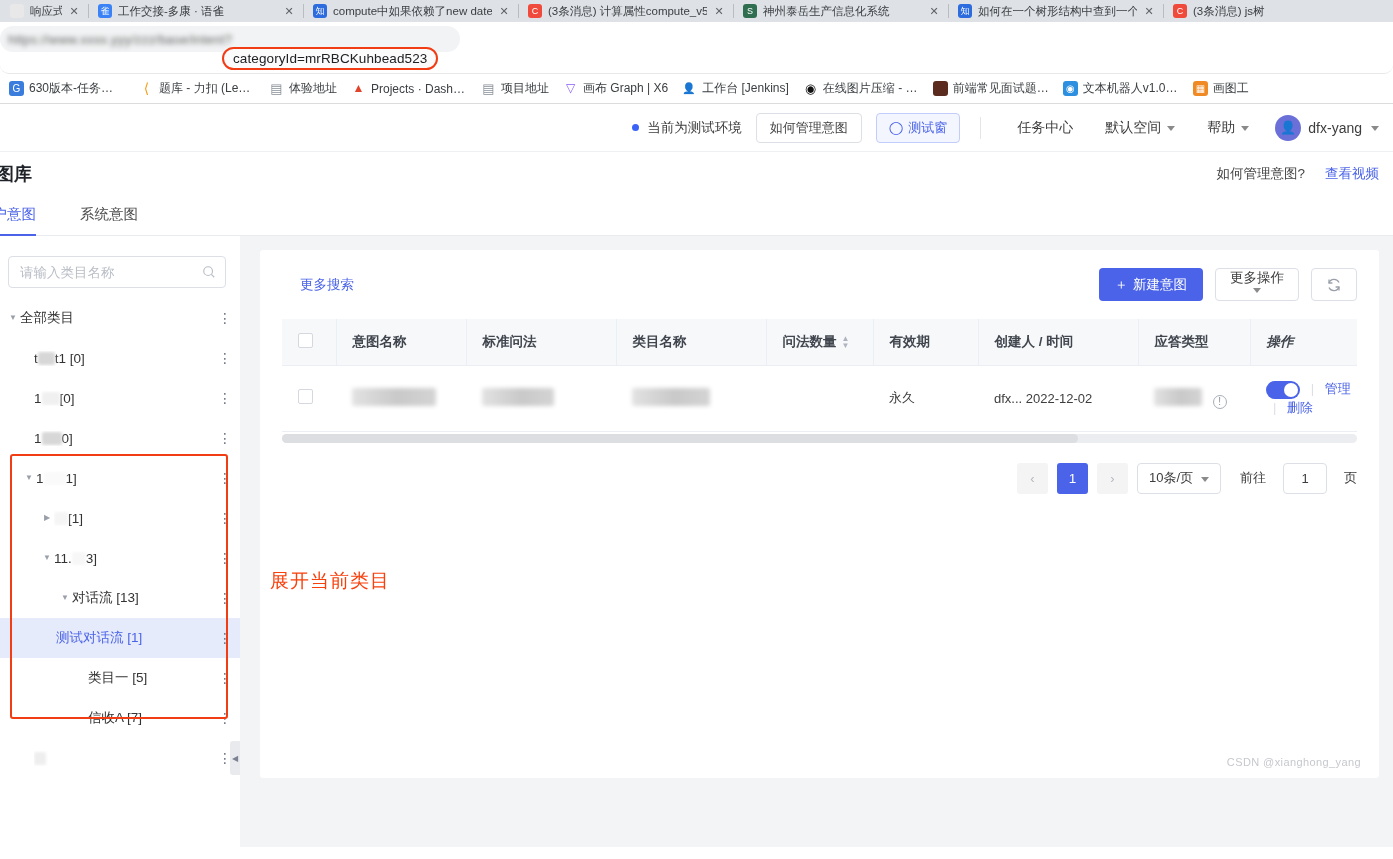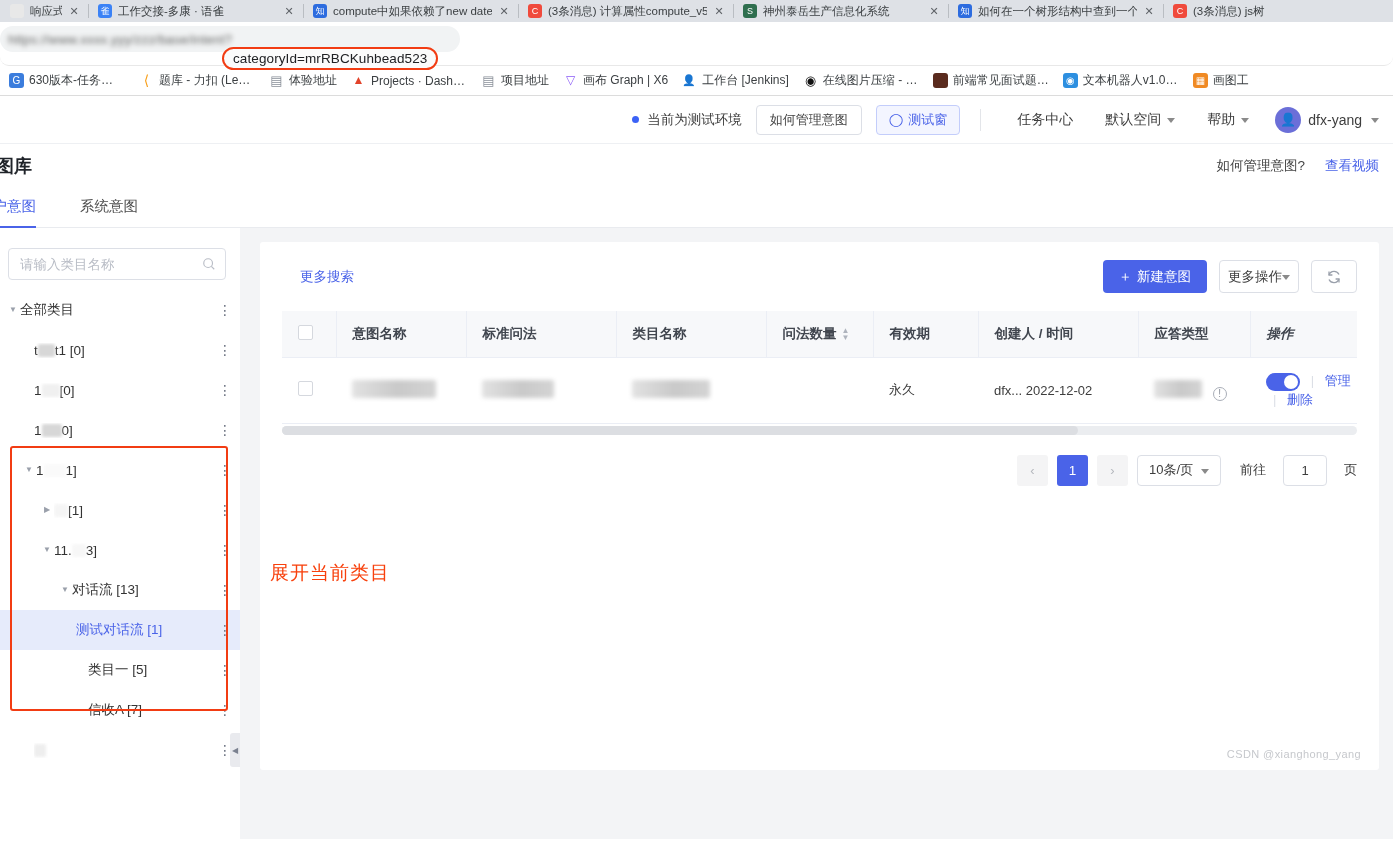--- a/index.html
+++ b/index.html
@@ -63,21 +63,21 @@
   .tab .tab-close {
     flex: 0 0 12px;
     font-size: 11px;
     color: #5f6368;
     font-weight: bold;
     text-align: center;
     cursor: pointer;
   }
 
   .omnibar {
-    height: 44px;
+    height: 52px;
     background: #ffffff;
     display: flex;
     align-items: center;
     position: relative;
     border-bottom: 1px solid #e8e8e8;
     border-radius: 9px;
   }
   .url-wrap {
     position: absolute;
     left: 0; top: 4px;
@@ -433,30 +433,31 @@
     border-radius: 4px;
     font-size: 13.5px;
     display: flex;
     align-items: center;
     gap: 5px;
     cursor: pointer;
     font-family: inherit;
   }
   .btn-second {
     height: 33px;
-    padding: 0 8px;
+    padding: 0 14px;
     background: #fff;
     border: 1px solid #dcdfe6;
     border-radius: 4px;
     font-size: 13.5px;
     color: #3d3d3d;
     display: flex;
     align-items: center;
     cursor: pointer;
     font-family: inherit;
+    flex-direction: column;
   }
   .btn-icon {
     width: 46px; height: 33px;
     background: #fff;
     border: 1px solid #dcdfe6;
     border-radius: 4px;
     display: flex; align-items: center; justify-content: center;
     color: #8a9099;
     cursor: pointer;
   }
@@ -794,21 +795,21 @@
     <div class="tnode" style="padding-left:40px">
       <span class="arrow open"></span>
       <span class="tlabel">11.<span class="blur-chip" style="width:14px;background:#f7f7f7"></span>3]</span>
       <span class="dots">⋮</span>
     </div>
     <div class="tnode" style="padding-left:58px">
       <span class="arrow open"></span>
       <span class="tlabel">对话流 [13]</span>
       <span class="dots">⋮</span>
     </div>
-    <div class="tnode selected" style="padding-left:76px">
+    <div class="tnode selected" style="padding-left:56px">
       <span class="tlabel">测试对话流 [1]</span>
       <span class="dots">⋮</span>
     </div>
     <div class="tnode" style="padding-left:88px">
       <span class="tlabel">类目一 [5]</span>
       <span class="dots">⋮</span>
     </div>
     <div class="tnode" style="padding-left:88px">
       <span class="tlabel">信收A [7]</span>
       <span class="dots">⋮</span>

